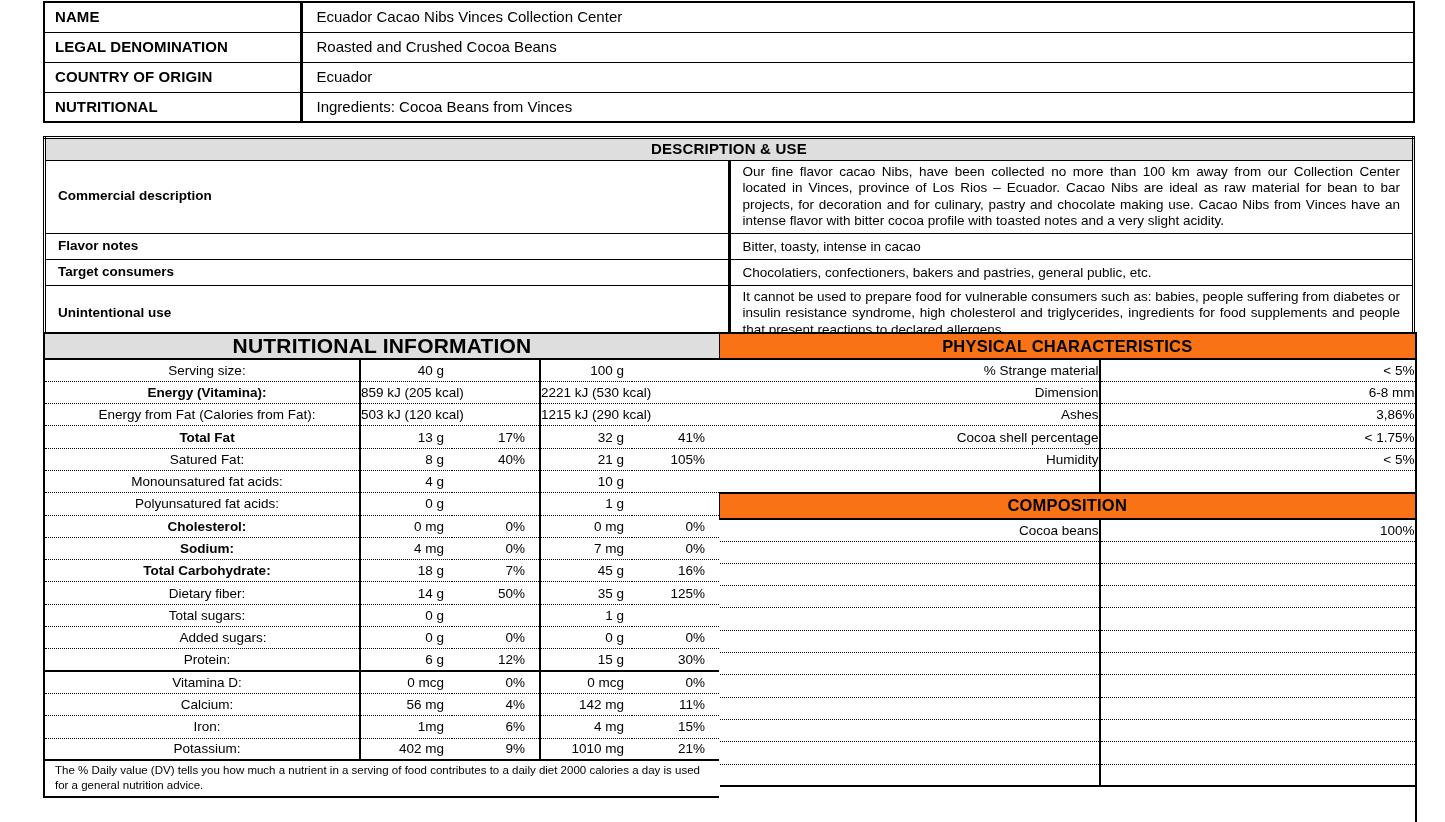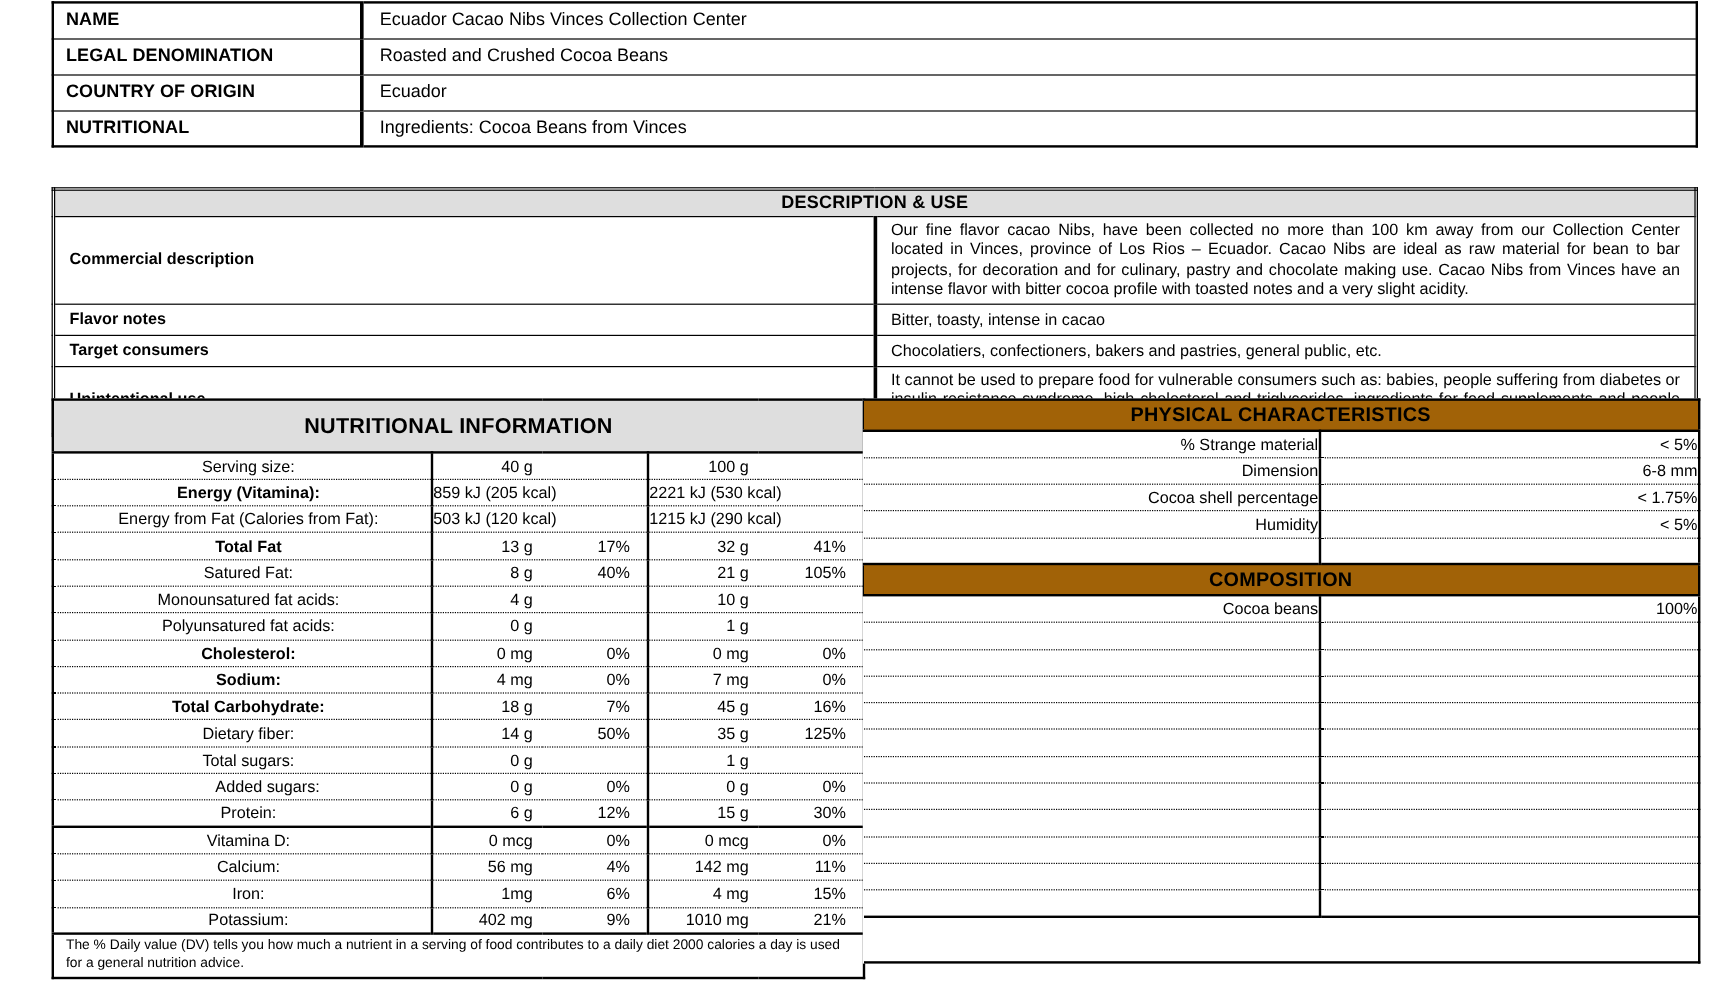--- a/index.html
+++ b/index.html
@@ -56,21 +56,21 @@
   }
   table.identity td.val { padding-left: 14px; }
 
   
   .desc-wrap {
     position: absolute;
     left: 43px;
     top: 136px;
     width: 1372px;
   }
-  table.desc { width: 100%; border: 3px double #000; margin-top: 20px; }
+  table.desc { width: 100%; border: 3px double #000; }
   table.desc td, table.desc th {
     border: 1.5px solid #000;
     padding: 3px 8px;
     font-size: 13.5px;
     line-height: 16.5px;
   }
   table.desc th.section-head {
     background: #dedede;
     text-align: center;
     font-weight: bold;
@@ -105,22 +105,22 @@
   }
   .left-col  { width: 676px; }
   .right-col { width: 696px; }
 
   
   table.nutri { width: 100%; border: 2.5px solid #000; }
   table.nutri th.section-head {
     background: #dedede;
     text-align: center;
     font-weight: bold;
-    font-size: 18px;
-    height: 44px;
+    font-size: 21px;
+    height: 23px;
     border: 1.5px solid #000;
     border-bottom: 2.5px solid #000;
     letter-spacing: .2px;
   }
   table.nutri td {
     border-top: 1.5px dotted #000;
     border-bottom: 1.5px dotted #000;
     height: 22.3px;
     font-size: 13.5px;
     line-height: 15px;
@@ -157,21 +157,21 @@
   
   .nc-label { width: 316px; }
   .nc-a1    { width: 92px; }
   .nc-p1    { width: 88px; }
   .nc-a2    { width: 92px; }
   .nc-p2    { width: 88px; }
 
   
   table.phys { width: 100%; border: 2.5px solid #000; border-left: none; }
   table.phys th.section-head {
-    background: #a16207;
+    background: #f97316;
     text-align: center;
     font-weight: bold;
     font-size: 16.5px;
     height: 26px;
     border: 1.5px solid #000;
     border-bottom: 2.5px solid #000;
     letter-spacing: .2px;
   }
   table.phys th.section-head.mid {
     border-top: 2.5px solid #000;
@@ -419,20 +419,24 @@
         <tbody id="phys-body">
             <tr class="first-row">
               <td class="key">% Strange material</td>
               <td class="val">&lt; 5%</td>
             </tr>
             <tr>
               <td class="key">Dimension</td>
               <td class="val">6-8 mm</td>
             </tr>
             <tr>
+              <td class="key">Ashes</td>
+              <td class="val">3,86%</td>
+            </tr>
+            <tr>
               <td class="key">Cocoa shell percentage</td>
               <td class="val">&lt; 1.75%</td>
             </tr>
             <tr>
               <td class="key">Humidity</td>
               <td class="val">&lt; 5%</td>
             </tr>
             <tr>
               <td class="key">&nbsp;</td>
               <td class="val">&nbsp;</td>

